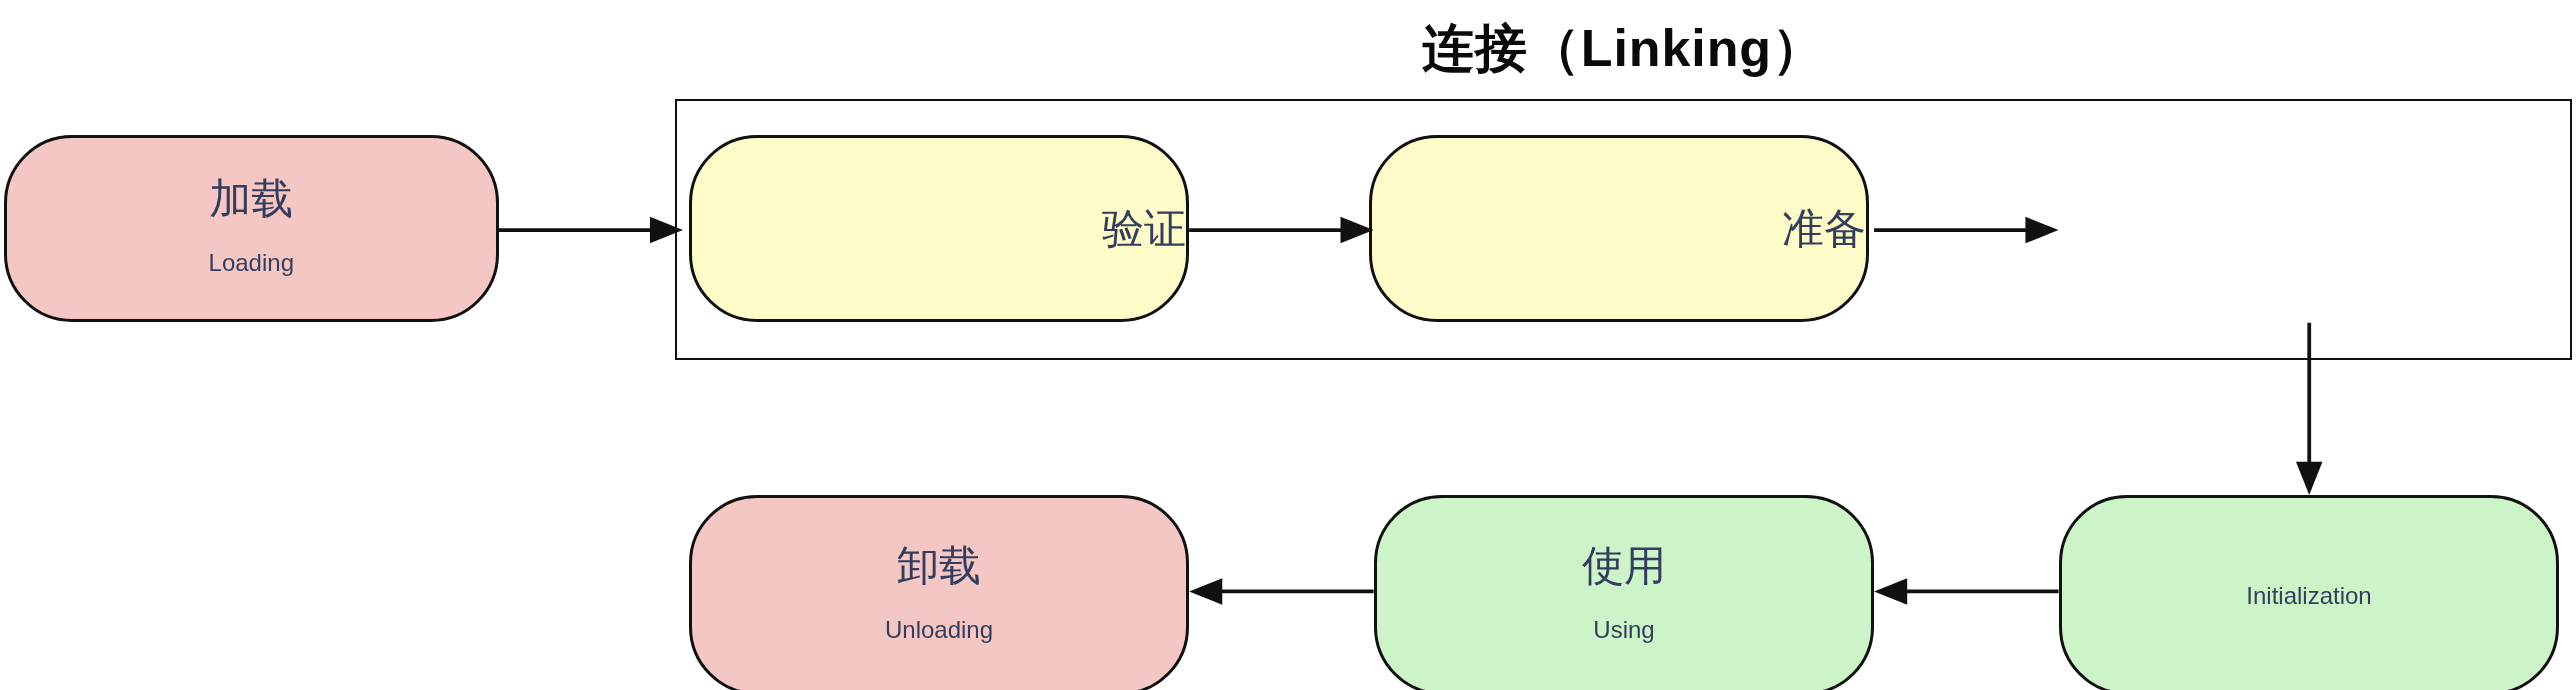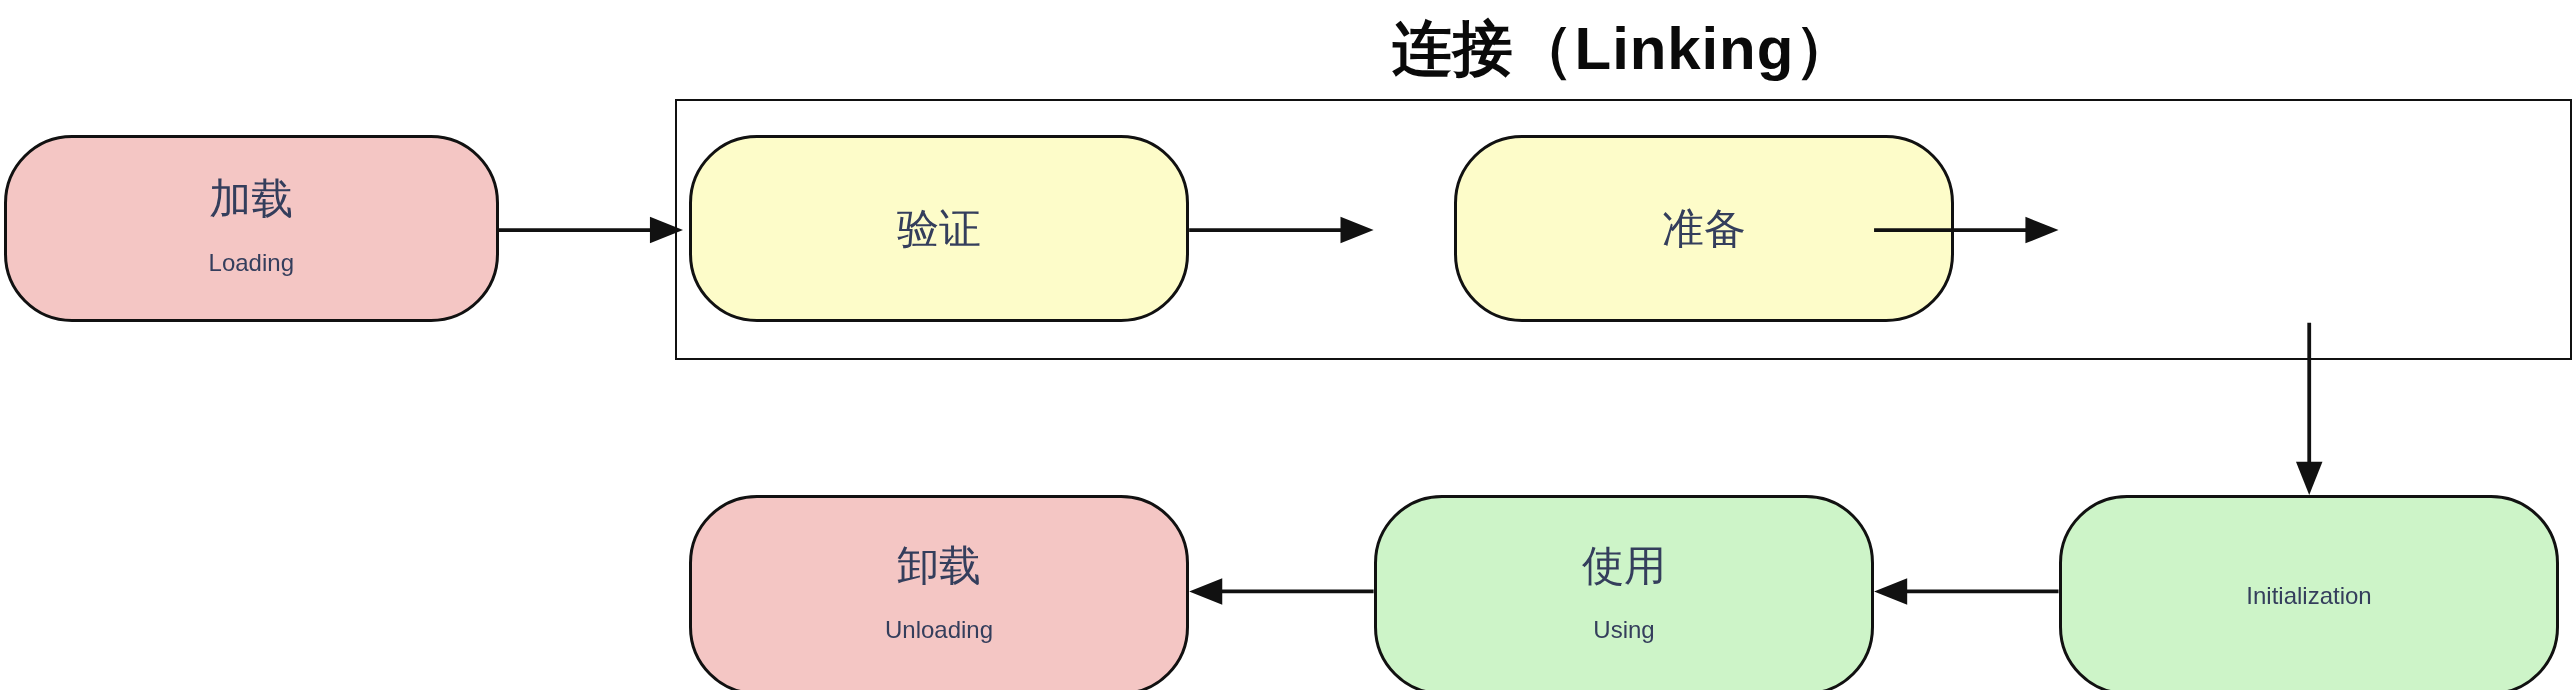--- a/index.html
+++ b/index.html
@@ -16,21 +16,21 @@
     position:relative;
     width:2576px;height:691px;
     background:#ffffff;
     font-family:"Liberation Sans","DejaVu Sans",sans-serif;
     overflow:hidden;
   }
   .diagram-title{
     position:absolute;
     left:675px;top:19px;width:1897px;height:59px;
     text-align:center;
-    font-size:60px;font-weight:bold;line-height:59px;
+    font-size:52px;font-weight:bold;line-height:59px;
     color:var(--title);
     letter-spacing:0.9px;
   }
   .group-box{
     position:absolute;
     left:675px;top:99px;width:1897px;height:261px;
     border:2.8px solid var(--line);
     background:transparent;
   }
   .node{
@@ -38,28 +38,28 @@
     height:187px;width:500px;
     border:3.3px solid var(--line);
     border-radius:68px;
     display:flex;flex-direction:column;
     align-items:center;justify-content:center;
     color:var(--ink);
     text-align:center;
   }
   .node .zh{font-size:42px;line-height:68px;}
   .node .en{font-size:24px;line-height:59px;}
-  .row-top{top:135px;}
+  .row-top{top:135px;align-items:flex-end;}
   .row-bottom{top:495px;height:200px;}
   .fill-pink{background:var(--pink);}
   .fill-yellow{background:var(--yellow);}
   .fill-green{background:var(--green);}
   .n-loading{left:3.8px;top:135px;width:495px;}
   .n-verification{left:689px;}
-  .n-preparation{left:1454px;}
+  .n-preparation{left:1369px;}
   .n-resolution{left:2059px;}
   .n-initialization{left:2059px;}
   .n-using{left:1374px;}
   .n-unloading{left:689px;}
   svg.arrows{
     position:absolute;left:0;top:0;width:2576px;height:691px;
     pointer-events:none;
   }
   svg.arrows line{stroke:var(--line);stroke-width:4;}
   svg.arrows polygon{fill:var(--line);}

